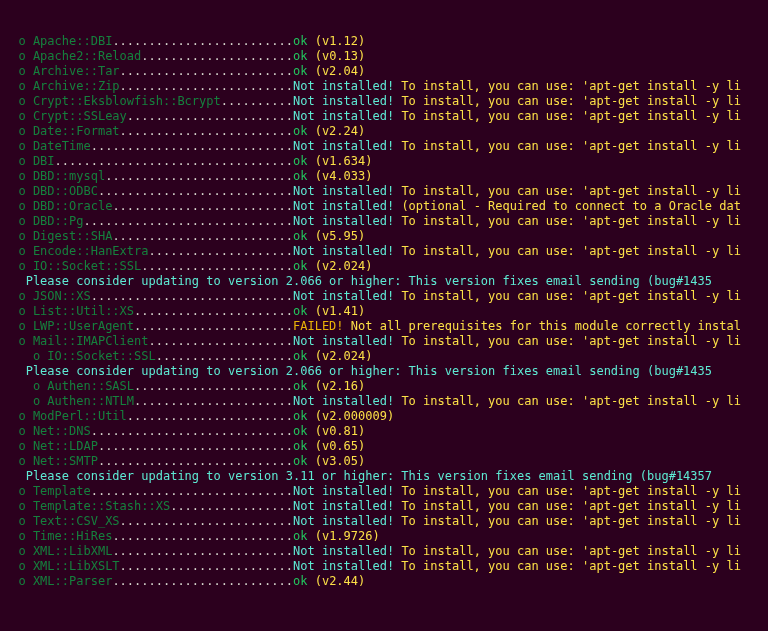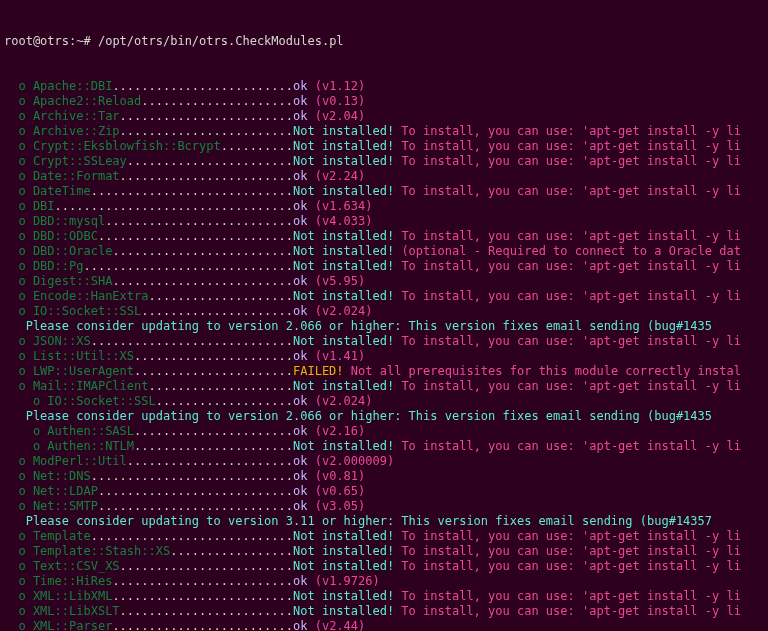--- a/index.html
+++ b/index.html
@@ -1,24 +1,23 @@
 <!DOCTYPE html>
 <html><head>
 <meta charset="utf-8">
 <style>
   html,body{margin:0;padding:0;background:#2c001e;width:768px;height:631px;overflow:hidden}
   .term{font-family:"DejaVu Sans Mono","Menlo","Consolas",monospace;font-size:12px;line-height:15px;color:#d7d7cf;white-space:pre;padding:4px 4px}
   .mod{color:#15803d}
   .dots{color:#d7d7cf}
-  .ok{color:#c4b5fd}
+  .ok{color:#22c55e}
   .warn{color:#5eead4}
   .fail{color:#eab308}
-  .info{color:#ec4899}
+  .info{color:#fde047}
   .row{display:block}
 </style>
 </head>
 <body>
 
 <div class="term">
-  <div class="row"><span>root@otrs</span><span>:~# </span><span>/opt/otrs/bin/otrs.CheckModules.pl</span></div>
   <div id="rows"><div class="row"><span class="mod">  o Apache::DBI</span><span class="dots">.........................</span><span class="ok">ok</span><span class="info"> (v1.12)</span></div><div class="row"><span class="mod">  o Apache2::Reload</span><span class="dots">.....................</span><span class="ok">ok</span><span class="info"> (v0.13)</span></div><div class="row"><span class="mod">  o Archive::Tar</span><span class="dots">........................</span><span class="ok">ok</span><span class="info"> (v2.04)</span></div><div class="row"><span class="mod">  o Archive::Zip</span><span class="dots">........................</span><span class="warn">Not installed!</span><span class="info"> To install, you can use: 'apt-get install -y li</span></div><div class="row"><span class="mod">  o Crypt::Eksblowfish::Bcrypt</span><span class="dots">..........</span><span class="warn">Not installed!</span><span class="info"> To install, you can use: 'apt-get install -y li</span></div><div class="row"><span class="mod">  o Crypt::SSLeay</span><span class="dots">.......................</span><span class="warn">Not installed!</span><span class="info"> To install, you can use: 'apt-get install -y li</span></div><div class="row"><span class="mod">  o Date::Format</span><span class="dots">........................</span><span class="ok">ok</span><span class="info"> (v2.24)</span></div><div class="row"><span class="mod">  o DateTime</span><span class="dots">............................</span><span class="warn">Not installed!</span><span class="info"> To install, you can use: 'apt-get install -y li</span></div><div class="row"><span class="mod">  o DBI</span><span class="dots">.................................</span><span class="ok">ok</span><span class="info"> (v1.634)</span></div><div class="row"><span class="mod">  o DBD::mysql</span><span class="dots">..........................</span><span class="ok">ok</span><span class="info"> (v4.033)</span></div><div class="row"><span class="mod">  o DBD::ODBC</span><span class="dots">...........................</span><span class="warn">Not installed!</span><span class="info"> To install, you can use: 'apt-get install -y li</span></div><div class="row"><span class="mod">  o DBD::Oracle</span><span class="dots">.........................</span><span class="warn">Not installed!</span><span class="info"> (optional - Required to connect to a Oracle dat</span></div><div class="row"><span class="mod">  o DBD::Pg</span><span class="dots">.............................</span><span class="warn">Not installed!</span><span class="info"> To install, you can use: 'apt-get install -y li</span></div><div class="row"><span class="mod">  o Digest::SHA</span><span class="dots">.........................</span><span class="ok">ok</span><span class="info"> (v5.95)</span></div><div class="row"><span class="mod">  o Encode::HanExtra</span><span class="dots">....................</span><span class="warn">Not installed!</span><span class="info"> To install, you can use: 'apt-get install -y li</span></div><div class="row"><span class="mod">  o IO::Socket::SSL</span><span class="dots">.....................</span><span class="ok">ok</span><span class="info"> (v2.024)</span></div><div class="row"><span class="warn">   Please consider updating to version 2.066 or higher: This version fixes email sending (bug#1435</span></div><div class="row"><span class="mod">  o JSON::XS</span><span class="dots">............................</span><span class="warn">Not installed!</span><span class="info"> To install, you can use: 'apt-get install -y li</span></div><div class="row"><span class="mod">  o List::Util::XS</span><span class="dots">......................</span><span class="ok">ok</span><span class="info"> (v1.41)</span></div><div class="row"><span class="mod">  o LWP::UserAgent</span><span class="dots">......................</span><span class="fail">FAILED!</span><span class="info"> Not all prerequisites for this module correctly instal</span></div><div class="row"><span class="mod">  o Mail::IMAPClient</span><span class="dots">....................</span><span class="warn">Not installed!</span><span class="info"> To install, you can use: 'apt-get install -y li</span></div><div class="row"><span class="mod">    o IO::Socket::SSL</span><span class="dots">...................</span><span class="ok">ok</span><span class="info"> (v2.024)</span></div><div class="row"><span class="warn">   Please consider updating to version 2.066 or higher: This version fixes email sending (bug#1435</span></div><div class="row"><span class="mod">    o Authen::SASL</span><span class="dots">......................</span><span class="ok">ok</span><span class="info"> (v2.16)</span></div><div class="row"><span class="mod">    o Authen::NTLM</span><span class="dots">......................</span><span class="warn">Not installed!</span><span class="info"> To install, you can use: 'apt-get install -y li</span></div><div class="row"><span class="mod">  o ModPerl::Util</span><span class="dots">.......................</span><span class="ok">ok</span><span class="info"> (v2.000009)</span></div><div class="row"><span class="mod">  o Net::DNS</span><span class="dots">............................</span><span class="ok">ok</span><span class="info"> (v0.81)</span></div><div class="row"><span class="mod">  o Net::LDAP</span><span class="dots">...........................</span><span class="ok">ok</span><span class="info"> (v0.65)</span></div><div class="row"><span class="mod">  o Net::SMTP</span><span class="dots">...........................</span><span class="ok">ok</span><span class="info"> (v3.05)</span></div><div class="row"><span class="warn">   Please consider updating to version 3.11 or higher: This version fixes email sending (bug#14357</span></div><div class="row"><span class="mod">  o Template</span><span class="dots">............................</span><span class="warn">Not installed!</span><span class="info"> To install, you can use: 'apt-get install -y li</span></div><div class="row"><span class="mod">  o Template::Stash::XS</span><span class="dots">.................</span><span class="warn">Not installed!</span><span class="info"> To install, you can use: 'apt-get install -y li</span></div><div class="row"><span class="mod">  o Text::CSV_XS</span><span class="dots">........................</span><span class="warn">Not installed!</span><span class="info"> To install, you can use: 'apt-get install -y li</span></div><div class="row"><span class="mod">  o Time::HiRes</span><span class="dots">.........................</span><span class="ok">ok</span><span class="info"> (v1.9726)</span></div><div class="row"><span class="mod">  o XML::LibXML</span><span class="dots">.........................</span><span class="warn">Not installed!</span><span class="info"> To install, you can use: 'apt-get install -y li</span></div><div class="row"><span class="mod">  o XML::LibXSLT</span><span class="dots">........................</span><span class="warn">Not installed!</span><span class="info"> To install, you can use: 'apt-get install -y li</span></div><div class="row"><span class="mod">  o XML::Parser</span><span class="dots">.........................</span><span class="ok">ok</span><span class="info"> (v2.44)</span></div></div>
   
 </div>
 
 </body></html>

